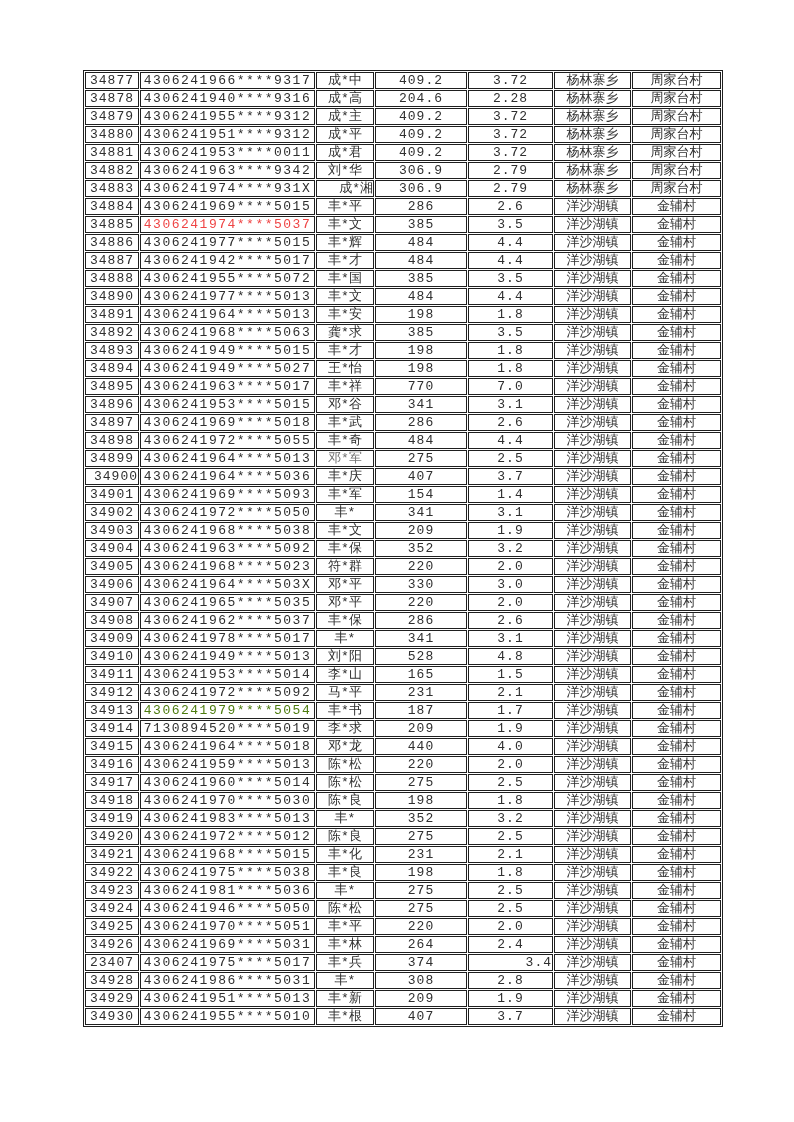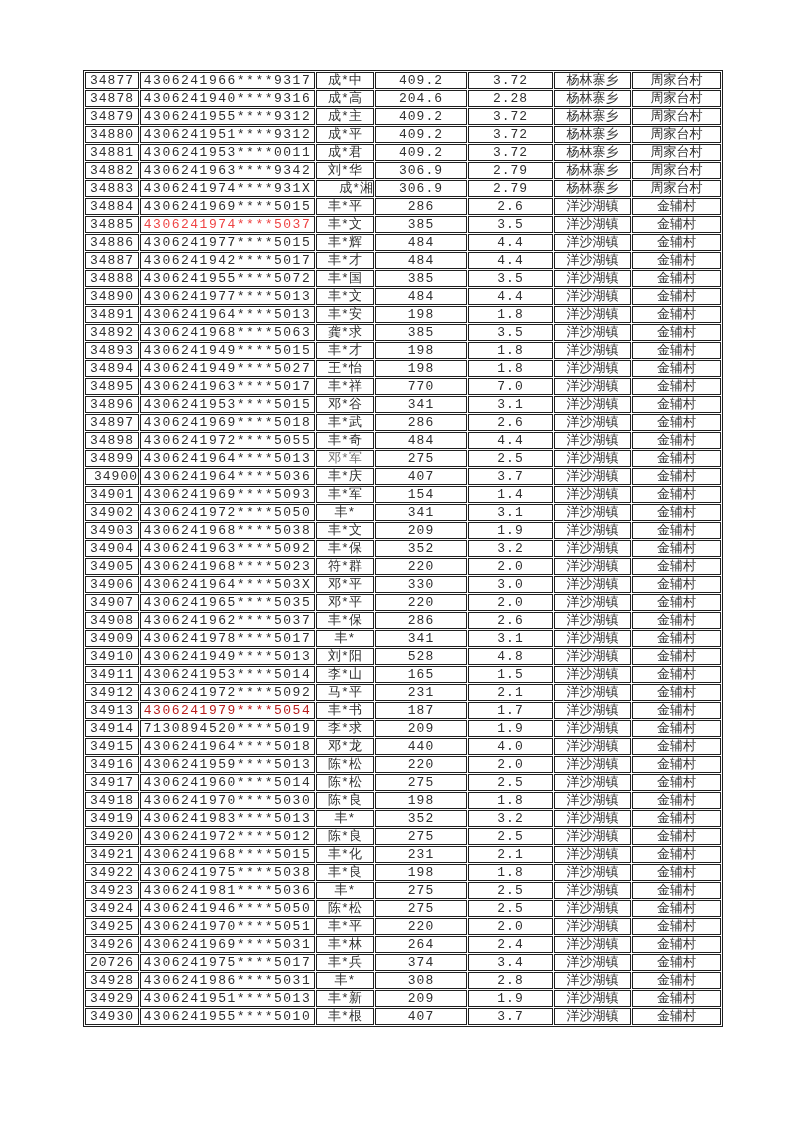--- a/index.html
+++ b/index.html
@@ -376,21 +376,21 @@
           <td class="col-0" style="color: rgb(47, 47, 47); border-color: rgb(31, 31, 31);">34912</td>
           <td class="col-1" style="color: rgb(47, 47, 47); border-color: rgb(31, 31, 31);">4306241972****5092</td>
           <td class="col-2" style="color: rgb(47, 47, 47); border-color: rgb(31, 31, 31);">马*平</td>
           <td class="col-3" style="color: rgb(47, 47, 47); border-color: rgb(31, 31, 31);">231</td>
           <td class="col-4" style="color: rgb(47, 47, 47); border-color: rgb(31, 31, 31);">2.1</td>
           <td class="col-5" style="color: rgb(47, 47, 47); border-color: rgb(31, 31, 31);">洋沙湖镇</td>
           <td class="col-6" style="color: rgb(47, 47, 47); border-color: rgb(31, 31, 31);">金辅村</td>
         </tr>
         <tr>
           <td class="col-0" style="color: rgb(47, 47, 47); border-color: rgb(31, 31, 31);">34913</td>
-          <td class="col-1" style="color: #b91c1c; border-color: rgb(31, 31, 31);">4306241979****5054</td>
+          <td class="col-1" style="color: #4d7c0f; border-color: rgb(31, 31, 31);">4306241979****5054</td>
           <td class="col-2" style="color: rgb(47, 47, 47); border-color: rgb(31, 31, 31);">丰*书</td>
           <td class="col-3" style="color: rgb(47, 47, 47); border-color: rgb(31, 31, 31);">187</td>
           <td class="col-4" style="color: rgb(47, 47, 47); border-color: rgb(31, 31, 31);">1.7</td>
           <td class="col-5" style="color: rgb(47, 47, 47); border-color: rgb(31, 31, 31);">洋沙湖镇</td>
           <td class="col-6" style="color: rgb(47, 47, 47); border-color: rgb(31, 31, 31);">金辅村</td>
         </tr>
         <tr>
           <td class="col-0" style="color: rgb(47, 47, 47); border-color: rgb(31, 31, 31);">34914</td>
           <td class="col-1" style="color: rgb(47, 47, 47); border-color: rgb(31, 31, 31);">7130894520****5019</td>
           <td class="col-2" style="color: rgb(47, 47, 47); border-color: rgb(31, 31, 31);">李*求</td>
@@ -501,25 +501,25 @@
         <tr>
           <td class="col-0" style="color: rgb(47, 47, 47); border-color: rgb(31, 31, 31);">34926</td>
           <td class="col-1" style="color: rgb(47, 47, 47); border-color: rgb(31, 31, 31);">4306241969****5031</td>
           <td class="col-2" style="color: rgb(47, 47, 47); border-color: rgb(31, 31, 31);">丰*林</td>
           <td class="col-3" style="color: rgb(47, 47, 47); border-color: rgb(31, 31, 31);">264</td>
           <td class="col-4" style="color: rgb(47, 47, 47); border-color: rgb(31, 31, 31);">2.4</td>
           <td class="col-5" style="color: rgb(47, 47, 47); border-color: rgb(31, 31, 31);">洋沙湖镇</td>
           <td class="col-6" style="color: rgb(47, 47, 47); border-color: rgb(31, 31, 31);">金辅村</td>
         </tr>
         <tr>
-          <td class="col-0" style="color: rgb(47, 47, 47); border-color: rgb(31, 31, 31);">20726</td>
+          <td class="col-0" style="color: rgb(47, 47, 47); border-color: rgb(31, 31, 31);">23407</td>
           <td class="col-1" style="color: rgb(47, 47, 47); border-color: rgb(31, 31, 31);">4306241975****5017</td>
           <td class="col-2" style="color: rgb(47, 47, 47); border-color: rgb(31, 31, 31);">丰*兵</td>
           <td class="col-3" style="color: rgb(47, 47, 47); border-color: rgb(31, 31, 31);">374</td>
-          <td class="col-4" style="color: rgb(47, 47, 47); border-color: rgb(31, 31, 31);">3.4</td>
+          <td class="col-4" style="color: rgb(47, 47, 47); border-color: rgb(31, 31, 31); text-align: right;">3.4</td>
           <td class="col-5" style="color: rgb(47, 47, 47); border-color: rgb(31, 31, 31);">洋沙湖镇</td>
           <td class="col-6" style="color: rgb(47, 47, 47); border-color: rgb(31, 31, 31);">金辅村</td>
         </tr>
         <tr>
           <td class="col-0" style="color: rgb(47, 47, 47); border-color: rgb(31, 31, 31);">34928</td>
           <td class="col-1" style="color: rgb(47, 47, 47); border-color: rgb(31, 31, 31);">4306241986****5031</td>
           <td class="col-2" style="color: rgb(47, 47, 47); border-color: rgb(31, 31, 31);">丰*</td>
           <td class="col-3" style="color: rgb(47, 47, 47); border-color: rgb(31, 31, 31);">308</td>
           <td class="col-4" style="color: rgb(47, 47, 47); border-color: rgb(31, 31, 31);">2.8</td>
           <td class="col-5" style="color: rgb(47, 47, 47); border-color: rgb(31, 31, 31);">洋沙湖镇</td>

